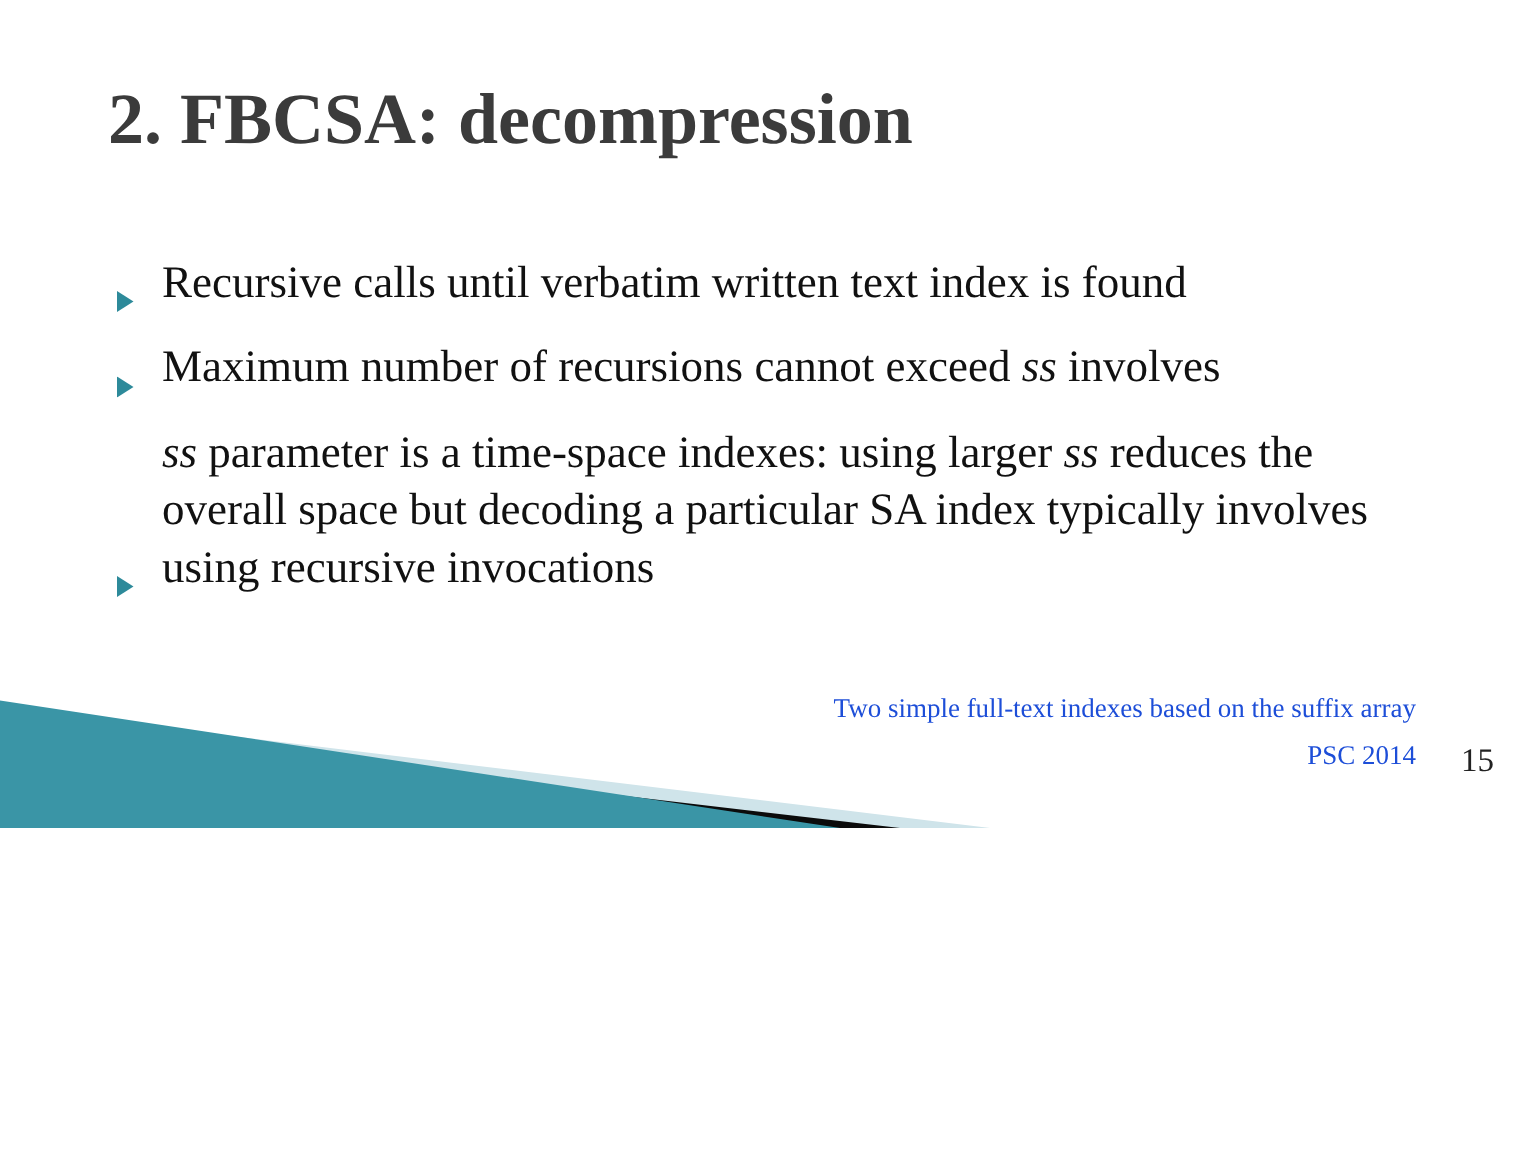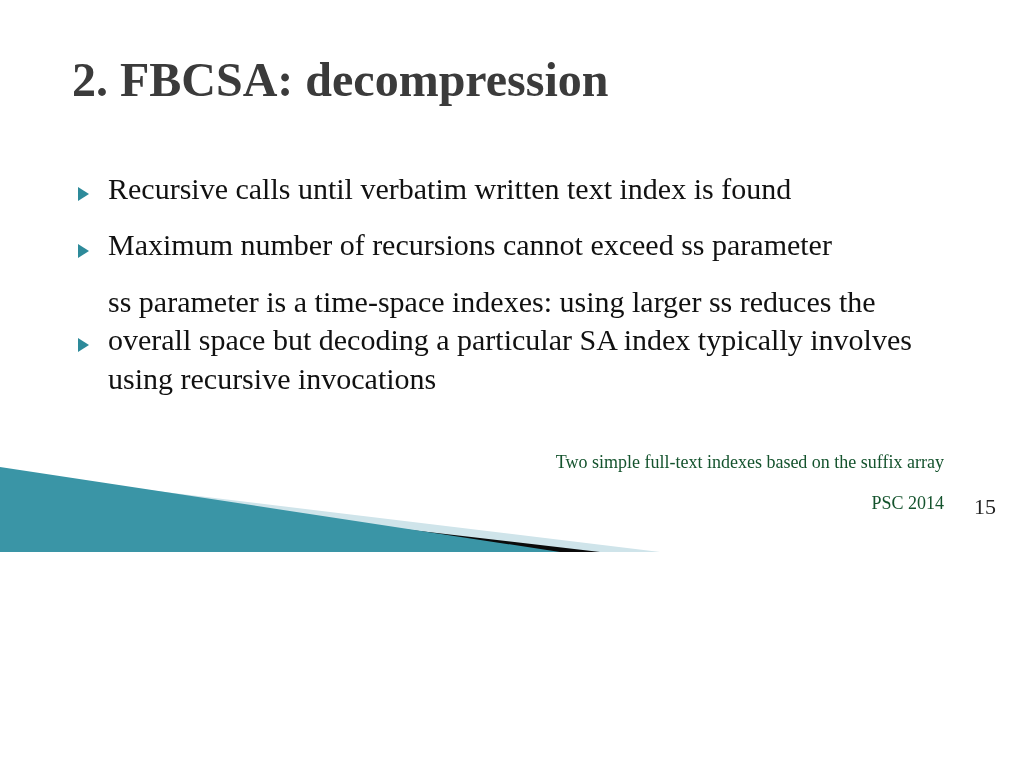--- a/index.html
+++ b/index.html
@@ -26,46 +26,46 @@
     letter-spacing: 0px;
   }
   .body {
     position: absolute;
     top: 170px;
     left: 78px;
     right: 60px;
   }
   .bullet {
     display: flex;
-    align-items: center;
+    align-items: flex-end;
     margin-bottom: 18px;
   }
   .marker {
     flex: 0 0 auto;
     color: #2d8a9a;
     margin-right: 18px;
     margin-top: 10px;
   }
   .marker svg { display: block; }
   .bullet-text {
     font-size: 30px;
     line-height: 1.28;
     color: #111;
   }
-  .it { }
+  .it { font-style: italic; }
   .footer {
     position: absolute;
     right: 80px;
     bottom: 38px;
     text-align: right;
     font-size: 18px;
-    color: #14532d;
+    color: #1d4ed8;
   }
   .footer .line1 { display: block; }
-  .footer .line2 { display: block; margin-top: 20px; }
+  .footer .line2 { display: block; margin-top: 10px; }
   .pagenum {
     position: absolute;
     right: 28px;
     bottom: 32px;
     font-size: 22px;
     color: #222;
   }
   .deco {
     position: absolute;
     left: 0;
@@ -90,21 +90,21 @@
           </svg>
       </span>
       <span class="bullet-text"><span>Recursive calls until verbatim written text index is found</span></span>
     </div>
     <div class="bullet">
       <span class="marker">
         <svg width="12" height="14" viewBox="0 0 12 14">
             <polygon points="0,0 11,7 0,14" fill="#2d8a9a"></polygon>
           </svg>
       </span>
-      <span class="bullet-text"><span>Maximum number of recursions cannot exceed </span><span class="it">ss</span><span> parameter</span></span>
+      <span class="bullet-text"><span>Maximum number of recursions cannot exceed </span><span class="it">ss</span><span> involves</span></span>
     </div>
     <div class="bullet">
       <span class="marker">
         <svg width="12" height="14" viewBox="0 0 12 14">
             <polygon points="0,0 11,7 0,14" fill="#2d8a9a"></polygon>
           </svg>
       </span>
       <span class="bullet-text"><span class="it">ss</span><span> parameter is a time-space indexes: using larger </span><span class="it">ss</span><span> reduces the overall space but decoding a particular SA index typically involves using recursive invocations</span></span>
     </div>
   </div>

